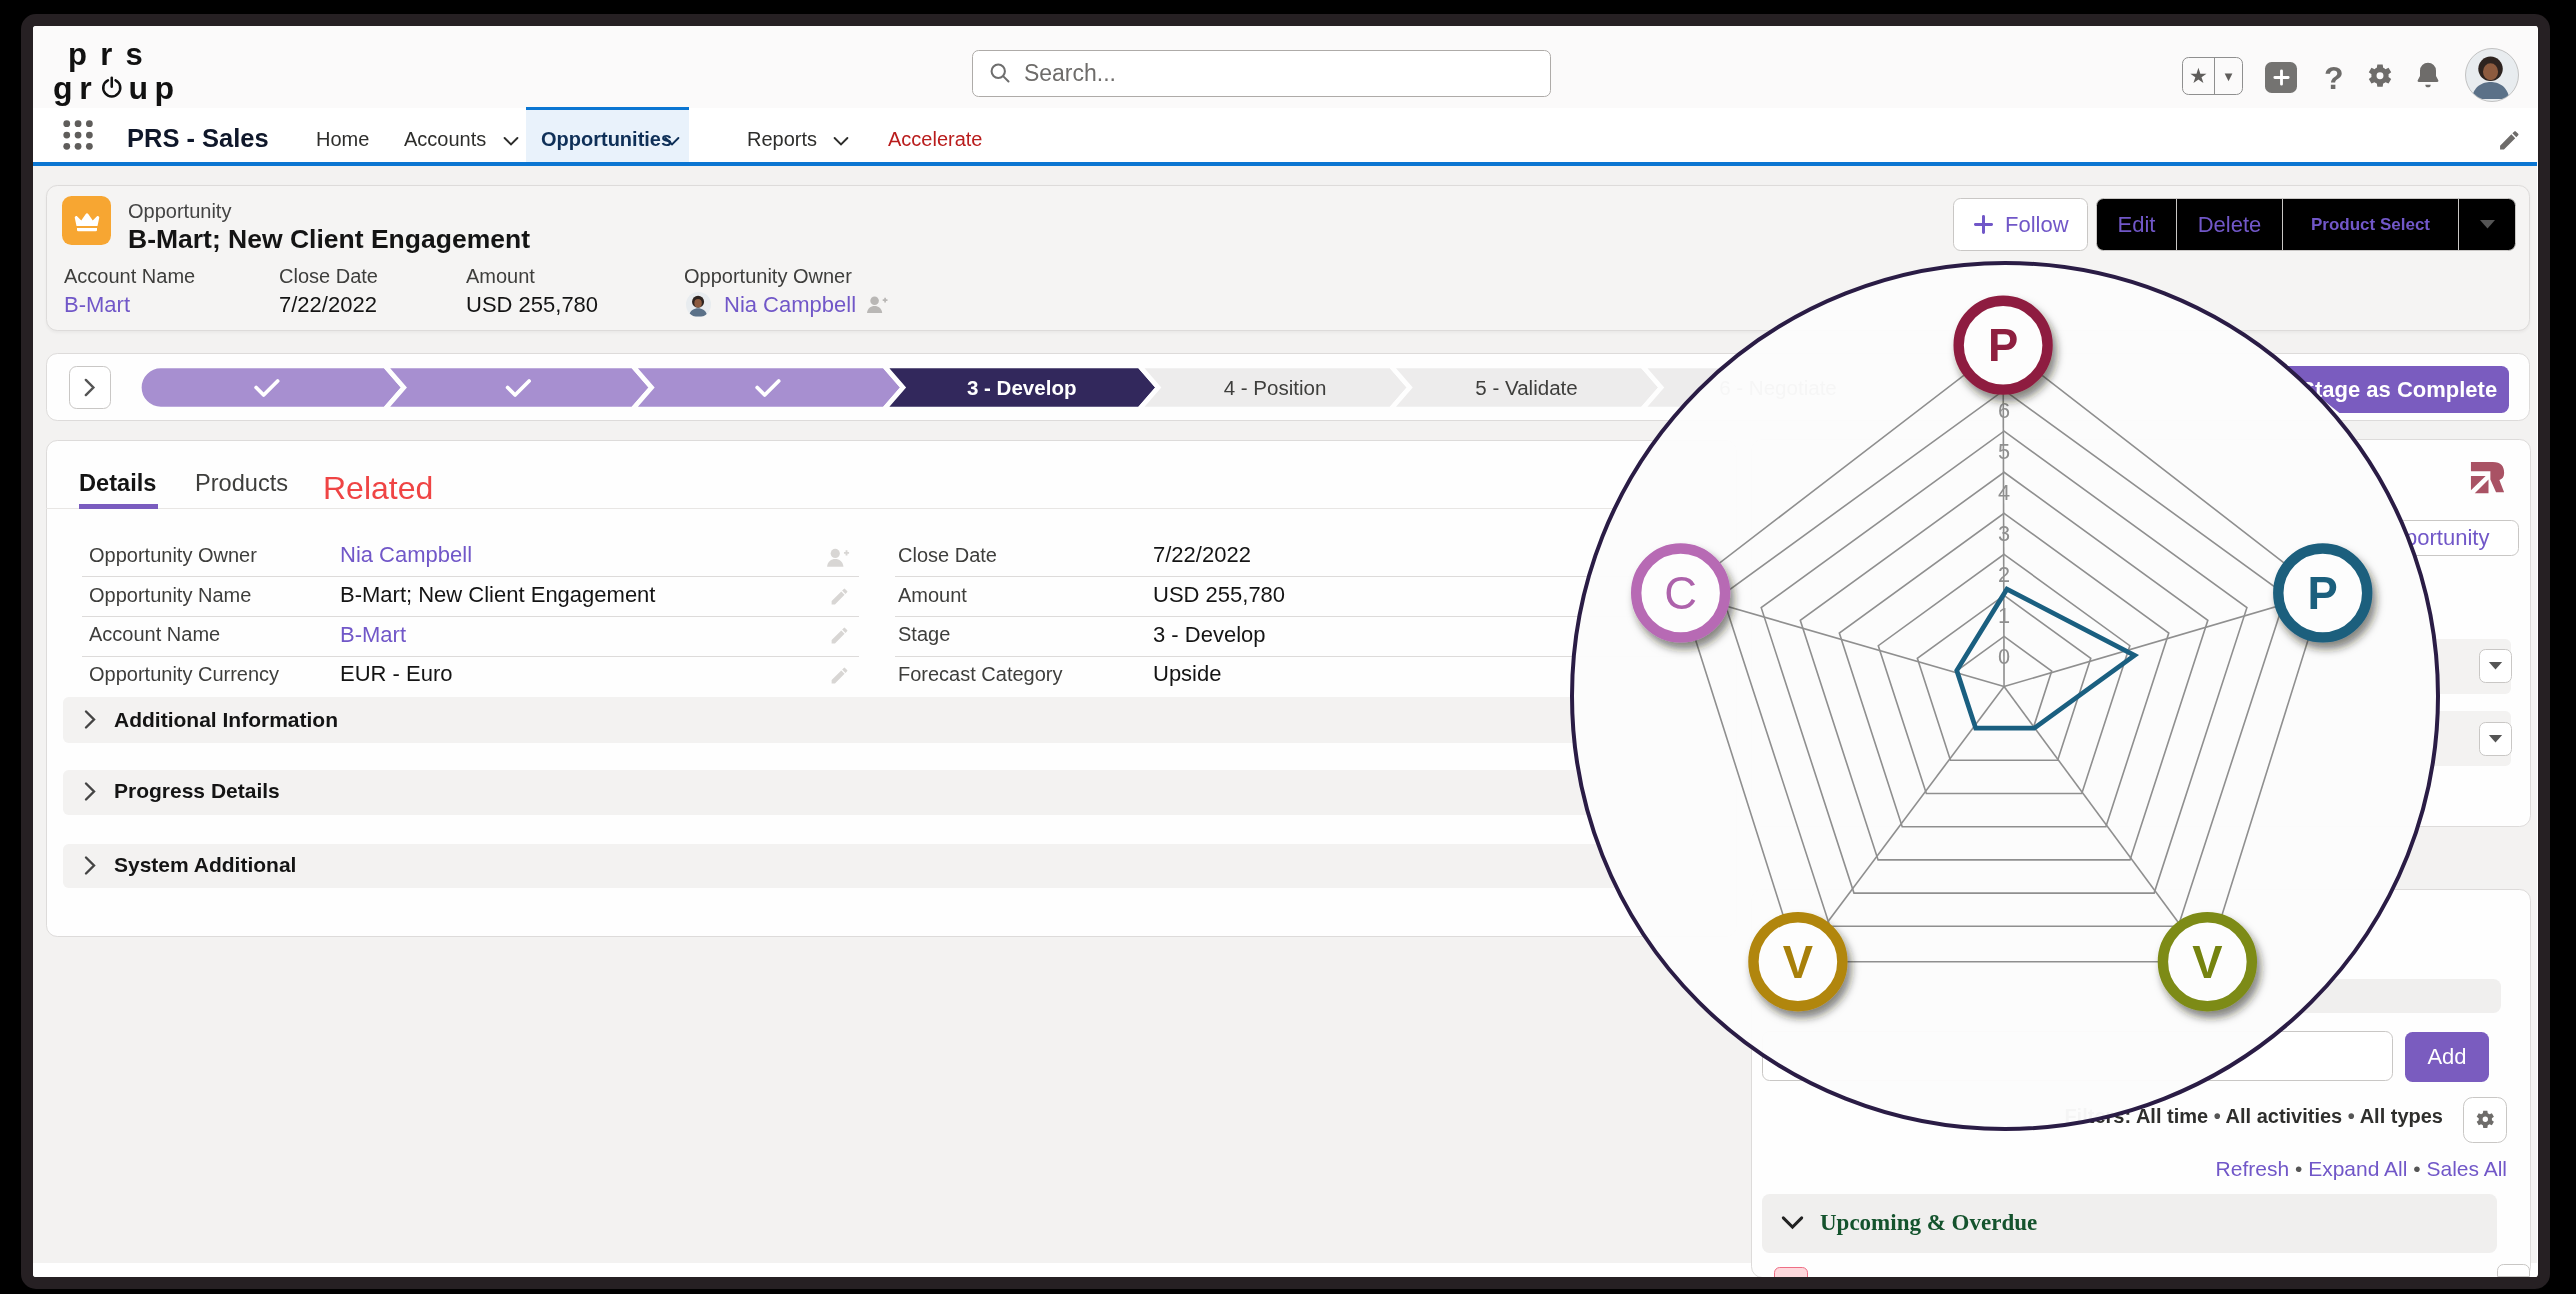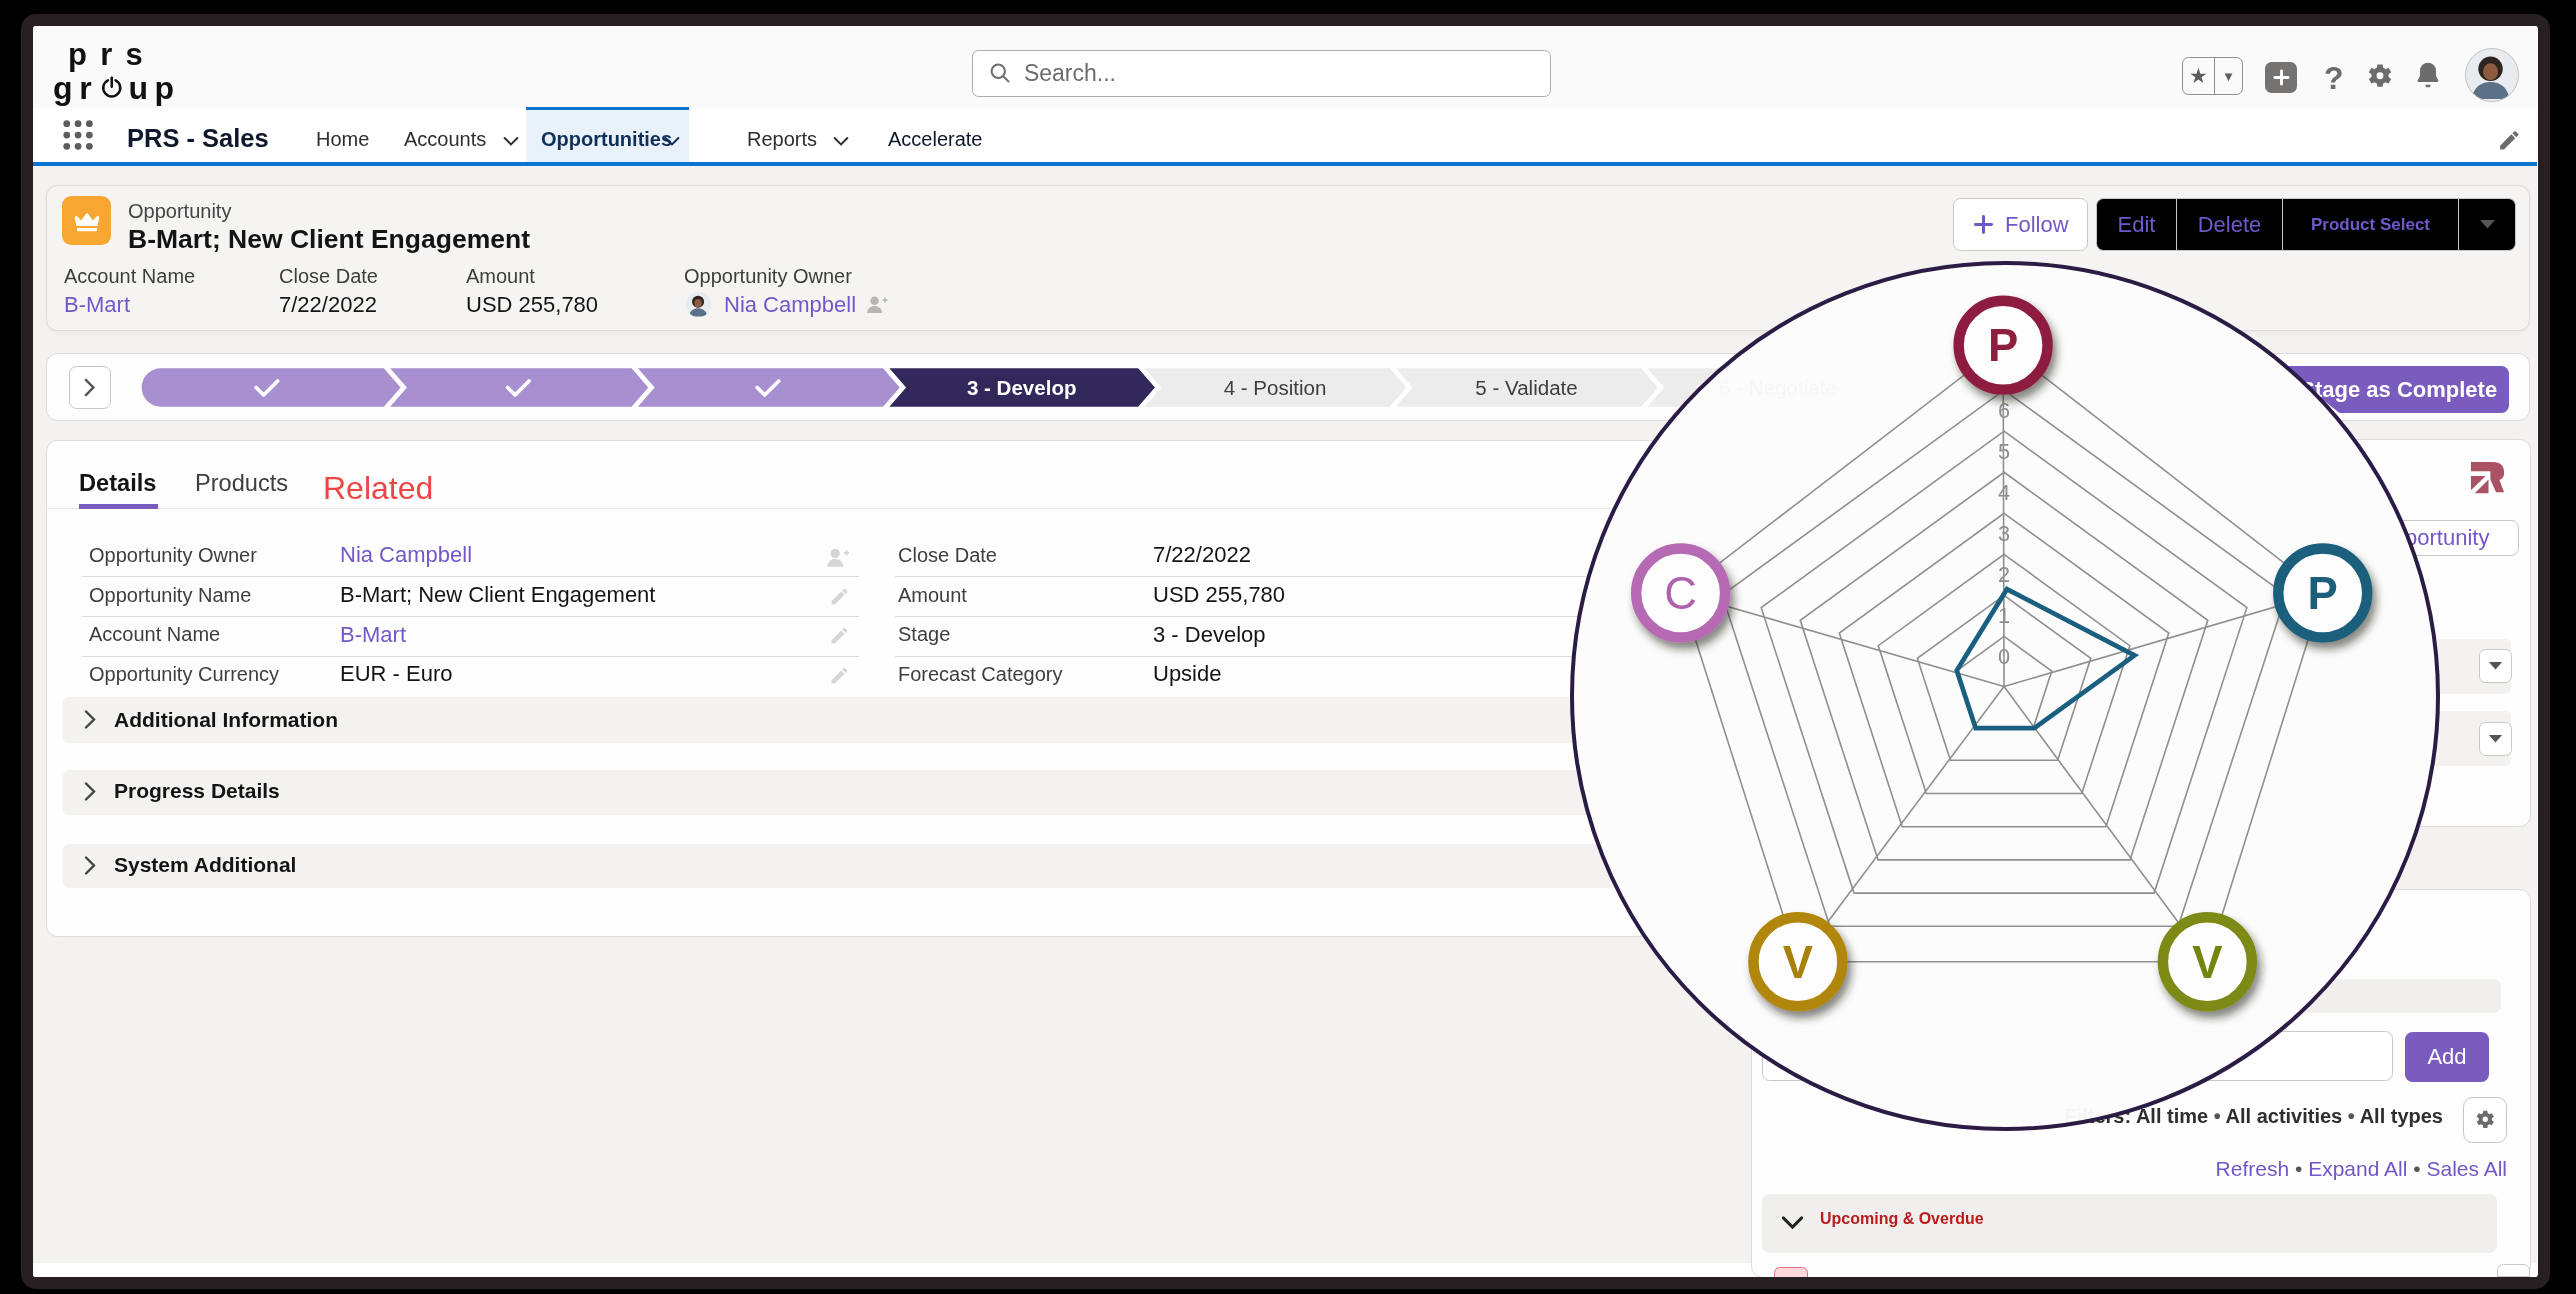--- a/index.html
+++ b/index.html
@@ -83,21 +83,21 @@
     </svg>
   <div class="abs" style="left:493px;top:81px;width:163px;height:55px;background:#e9f2fb;border-top:3.8px solid #0b76d2;"></div>
   <div class="abs" style="left:508px;top:102px;font-size:20px;font-weight:600;color:#0f3058;">Opportunities</div>
   <svg class="abs" style="left:631px;top:110px;" width="16" height="10.4" viewBox="0 0 20 12">
       <path d="M2 2l8 8 8-8" stroke="#0f3058" stroke-width="2.4" fill="none" stroke-linecap="round"></path>
     </svg>
   <div class="abs" style="left:714px;top:102px;font-size:20px;color:#2e2e2c;">Reports</div>
   <svg class="abs" style="left:800px;top:110px;" width="16" height="10.4" viewBox="0 0 20 12">
       <path d="M2 2l8 8 8-8" stroke="#2e2e2c" stroke-width="2.4" fill="none" stroke-linecap="round"></path>
     </svg>
-  <div class="abs" style="left:855px;top:102px;font-size:20px;color:#0f172a;">Accelerate</div>
+  <div class="abs" style="left:855px;top:102px;font-size:20px;color:#b91c1c;">Accelerate</div>
   <svg class="abs" style="left:2464px;top:102px;" width="24.6" height="24.6" viewBox="0 0 24 24" fill="#6e6c6a">
       <path d="M3 17.2V21h3.8L17.8 10 14 6.2 3 17.2zM20.7 7.1a1 1 0 0 0 0-1.4l-2.4-2.4a1 1 0 0 0-1.4 0L15 5.2 18.8 9l1.9-1.9z"></path>
     </svg>
   <div class="abs" style="left:0;top:136px;width:2504px;height:3.8px;background:#0b76d2;"></div>
 
   <div class="abs" style="left:13.2px;top:159px;width:2484px;height:146px;background:#f5f4f3;border:0.9px solid #dddbda;border-radius:11.3px;box-shadow:0 1.9px 2.8px rgba(0,0,0,0.04);"></div>
   <div class="abs" style="left:29px;top:170px;width:49px;height:49px;background:#f7a632;border-radius:9.5px;display:flex;align-items:center;justify-content:center;">
     <svg width="30" height="30" viewBox="0 0 24 24" fill="#fff">
         <path d="M4.2 8.3l3.2 3.2 3.6-5.2a1.2 1.2 0 0 1 2 0l3.6 5.2 3.2-3.2c.8-.8 2.1-.1 2 1l-1.4 6.7H3.6L2.2 9.3c-.1-1.1 1.2-1.8 2-1zM4 17.5h16v1.6a1 1 0 0 1-1 1H5a1 1 0 0 1-1-1v-1.6z"></path>
       </svg>
@@ -265,21 +265,21 @@
   <div class="abs" style="left:2430px;top:1071px;width:44px;height:46px;background:#fff;border:1.9px solid #c9c7c5;border-radius:9.5px;display:flex;align-items:center;justify-content:center;">
     <svg width="24.6" height="24.6" viewBox="0 0 24 24" fill="#6e6c6a">
         <path d="M19.4 13a7.5 7.5 0 0 0 0-2l2-1.5-2-3.4-2.3 1a7.5 7.5 0 0 0-1.7-1L15 3.6h-4l-.4 2.5a7.5 7.5 0 0 0-1.7 1l-2.3-1-2 3.4L6.6 11a7.5 7.5 0 0 0 0 2l-2 1.5 2 3.4 2.3-1a7.5 7.5 0 0 0 1.7 1l.4 2.5h4l.4-2.5a7.5 7.5 0 0 0 1.7-1l2.3 1 2-3.4zM13 14.6a2.6 2.6 0 1 1 0-5.2 2.6 2.6 0 0 1 0 5.2z" transform="translate(-1 -1)"></path>
       </svg>
   </div>
   <div class="abs" style="left:1796px;top:1131px;width:678px;text-align:right;font-size:21px;"><span class="plink">Refresh</span> <span style="color:#555;">•</span> <span class="plink">Expand All</span> <span style="color:#555;">•</span> <span class="plink">Sales All</span></div>
   <div class="abs" style="left:1729px;top:1168px;width:735px;height:59px;background:#f0efee;border-radius:7.6px;"></div>
   <svg class="abs" style="left:1748px;top:1189px;" width="23" height="15" viewBox="0 0 20 12">
       <path d="M2 2l8 8 8-8" stroke="#222" stroke-width="2.6" fill="none" stroke-linecap="round"></path>
     </svg>
-  <div class="abs" style="left:1787px;top:1184px;font-size:16px;font-weight:700;color:#b91c1c;">Upcoming &amp; Overdue</div>
+  <div class="abs" style="left:1787px;top:1184px;font-size:23px;font-weight:700;color:#14532d;font-family:Liberation Serif, serif;">Upcoming &amp; Overdue</div>
   <div class="abs" style="left:1741px;top:1241px;width:34px;height:17px;background:#fdd8dc;border:1.9px solid #ee6e85;border-radius:5.7px 5.7px 0 0;"></div>
   <div class="abs" style="left:2464px;top:1238px;width:33px;height:13.2px;background:#fff;border:1.9px solid #c9c7c5;border-radius:6.6px 6.6px 0 0;"></div>
 
   <div class="abs" style="left:1537px;top:235px;width:870px;height:870px;border-radius:50%;background:rgba(252,252,252,0.97);border:4.7px solid #2a1c45;"></div>
   <svg class="abs" style="left:1537px;top:235px;" width="870" height="870" viewBox="0 0 920 920">
     <defs>
       <filter id="ds" x="-30%" y="-30%" width="170%" height="170%">
         <feDropShadow dx="4" dy="7" stdDeviation="4.5" flood-color="#221a08" flood-opacity="0.55"></feDropShadow>
       </filter>
     </defs>

